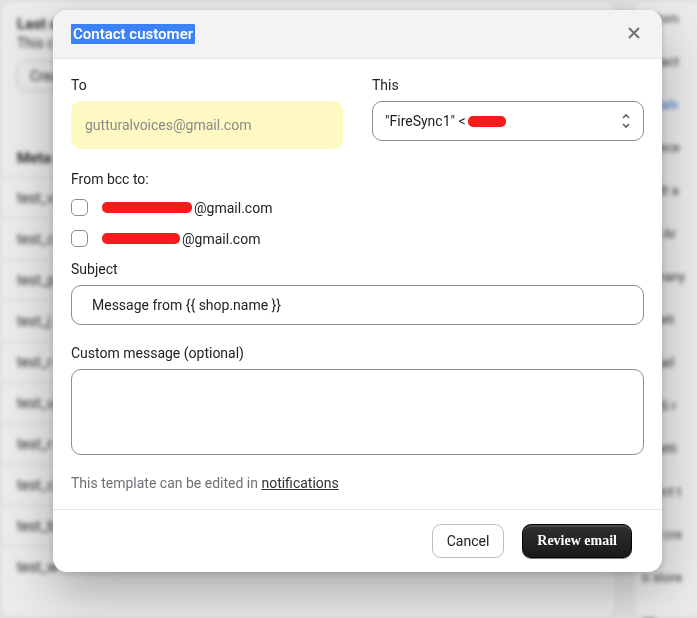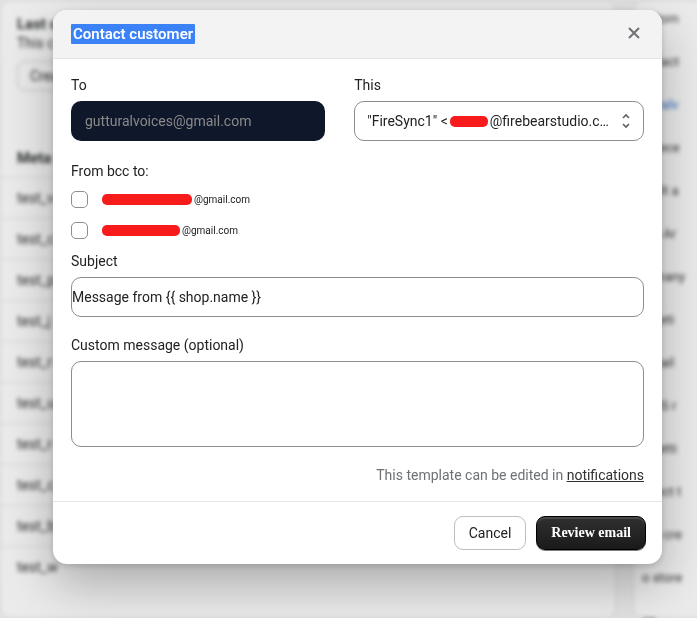--- a/index.html
+++ b/index.html
@@ -66,23 +66,23 @@
   }
   .close-btn svg { width:14px; height:14px; stroke:#6d7175; stroke-width:2;}
 
   .modal-body { padding:18px 18px 6px; }
 
   .row2 { display:flex; gap:29px; }
   .field { display:flex; flex-direction:column; flex:1; }
   .label { font-size:14px; color:#202223; margin-bottom:8px; }
 
   .input-disabled {
-    background:#0f172a; border-radius:10px;
+    background:#fef9c3; border-radius:10px;
     padding:10px 14px; color:#8a8a8a; font-size:14px;
-    height:40px; display:flex; align-items:center;
+    height:48px; display:flex; align-items:center;
   }
   .select-wrap {
     position:relative;
     border:1px solid #8a8d91; border-radius:10px;
     height:40px; display:flex; align-items:center;
     padding:0 34px 0 12px; font-size:14px; color:#202223;
     background:#fff; cursor:pointer;
     overflow:hidden; white-space:nowrap; text-overflow:ellipsis;
   }
   .from-quote { white-space:nowrap; }
@@ -98,45 +98,45 @@
   }
   .select-caret svg { width:14px; height:18px; stroke:#5c5f62; stroke-width:1.6; fill:none;}
 
   .bcc { margin-top:22px; }
   .bcc .label { margin-bottom:12px; }
   .bcc-item { display:flex; align-items:center; gap:12px; margin-bottom:14px; }
   .checkbox {
     width:17px; height:17px; border:1px solid #8a8d91; border-radius:5px; background:#fff;
     flex-shrink:0; cursor:pointer;
   }
-  .bcc-text { font-size:10px; color:#202223; display:flex; align-items:center;}
+  .bcc-text { font-size:14px; color:#202223; display:flex; align-items:center;}
 
   .subject-field { margin-top:12px; }
   .input-text {
     width:100%; height:40px;
     border:1px solid #8a8d91; border-radius:10px;
-    padding:0 0; font-size:14px; color:#202223; background:#fff;
+    padding:0 20px; font-size:14px; color:#202223; background:#fff;
     font-family:inherit;
   }
 
   .msg-field { margin-top:20px; }
   .textarea {
     width:100%; height:86px;
     border:1px solid #8a8d91; border-radius:10px;
     padding:10px 12px; font-size:14px; background:#fff; font-family:inherit;
     resize:none;
   }
 
-  .hint { margin-top:20px; margin-bottom:12px; font-size:14px; color:#6d7175;text-align:right;}
+  .hint { margin-top:20px; margin-bottom:12px; font-size:14px; color:#6d7175;}
   .hint .link { color:#303030; text-decoration:underline; cursor:pointer;}
 
   .modal-footer {
     border-top:1px solid #e5e5e5;
-    padding:14px 16px;
-    display:flex; justify-content:flex-end; gap:10px;
+    padding:14px 30px;
+    display:flex; justify-content:flex-end; gap:18px;
   }
   .btn {
     border-radius:9px; padding:8px 14px; font-size:14px; cursor:pointer;
     border:1px solid transparent; font-family:inherit;
   }
   .btn-secondary { background:#fff; border-color:#babfc3; color:#202223;}
   .btn-primary {
     background:linear-gradient(180deg,#303030,#1a1a1a);
     color:#fff; border-color:#000;
     box-shadow:inset 0 2px 0 rgba(255,255,255,.12), 0 1px 0 rgba(0,0,0,.5);
@@ -208,21 +208,20 @@
         <span class="label">To</span>
         <div class="input-disabled">
           <span>gutturalvoices@gmail.com</span>
         </div>
       </div>
       <div class="field">
         <span class="label">This</span>
         <div class="select-wrap">
           <span class="from-quote">"FireSync1" &lt;</span>
           <span class="redact" style="width:38px"></span>
-          <span class="from-rest">@firebearstudio.c…</span>
           <span class="select-caret">
             <svg viewBox="0 0 14 18">
                 <path d="M4 6 L7 3 L10 6 M4 12 L7 15 L10 12"></path>
               </svg>
           </span>
         </div>
       </div>
     </div>
 
     <div class="bcc">

